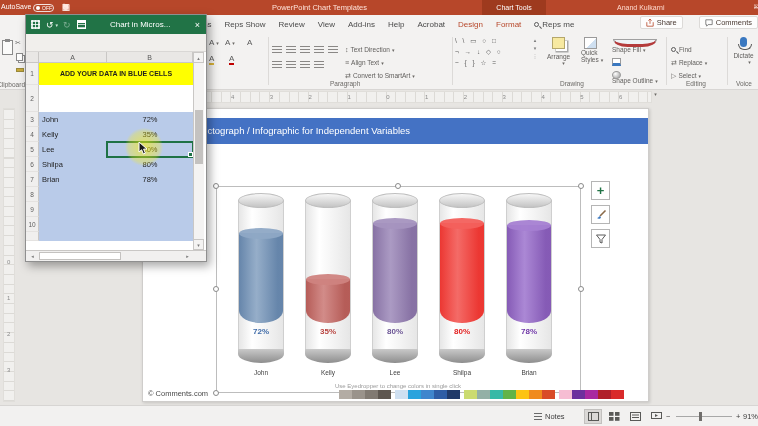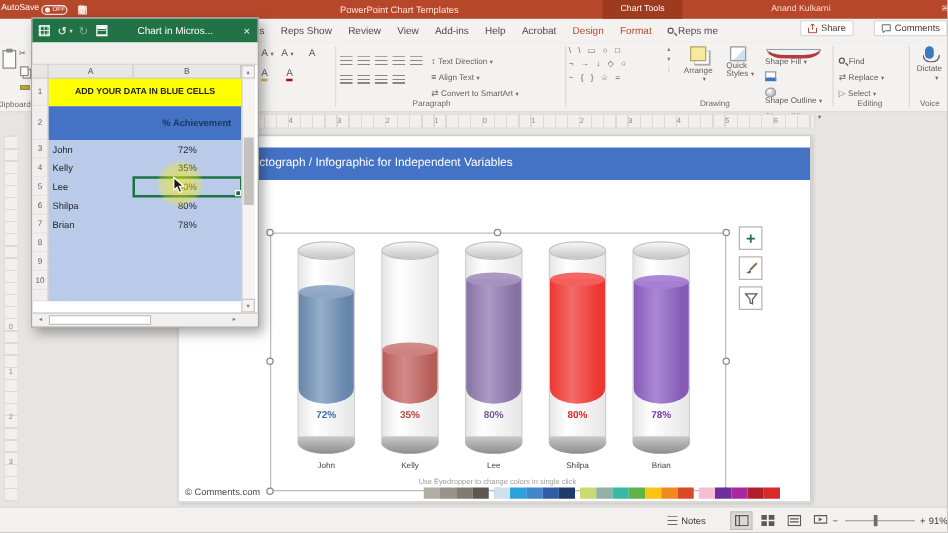--- a/index.html
+++ b/index.html
@@ -404,21 +404,20 @@
     </div>
     <div id="xl-gap"></div>
     <div id="xl-sheet">
       <div class="xch" style="left:0;width:13px"></div>
       <div class="xch" style="left:13px;width:68px">A</div>
       <div class="xch" style="left:81px;width:86px">B</div>
       <div class="xsbx" style="left:167px;top:0">▴</div>
       <div class="rh" style="top:11px;height:22px;line-height:22px">1</div>
       <div class="rh" style="top:33px;height:27px;line-height:27px">2</div>
       <div id="xl-r1">ADD YOUR DATA IN BLUE CELLS</div>
-      <div id="xl-r2">% Achievement</div>
       <div id="xl-bluebg"></div>
       <div class="rh" style="top:180px;height:9px;line-height:9px"></div>
       <div id="xl-rows">
           <div class="xrow" style="top: 60px;">
             <span class="rn">3</span>
             <span class="cA">John</span>
             <span class="cB">72%</span>
           </div>
           <div class="xrow" style="top: 75px;">
             <span class="rn">4</span>

